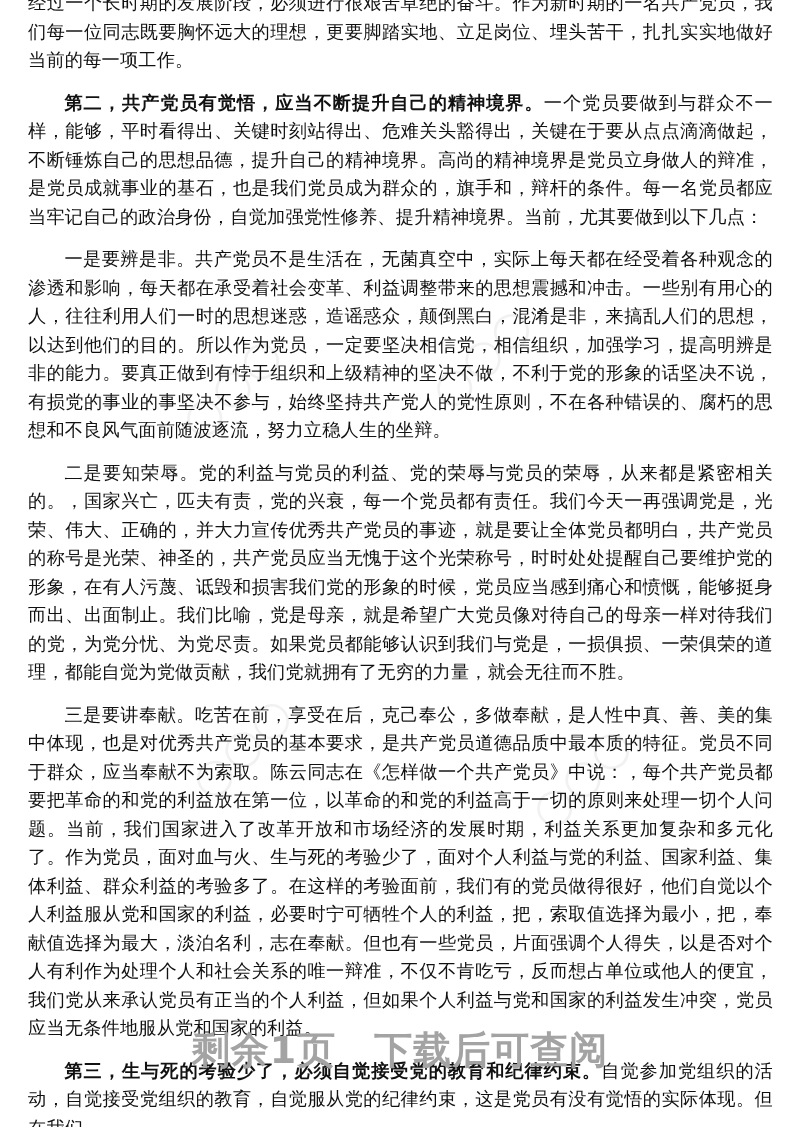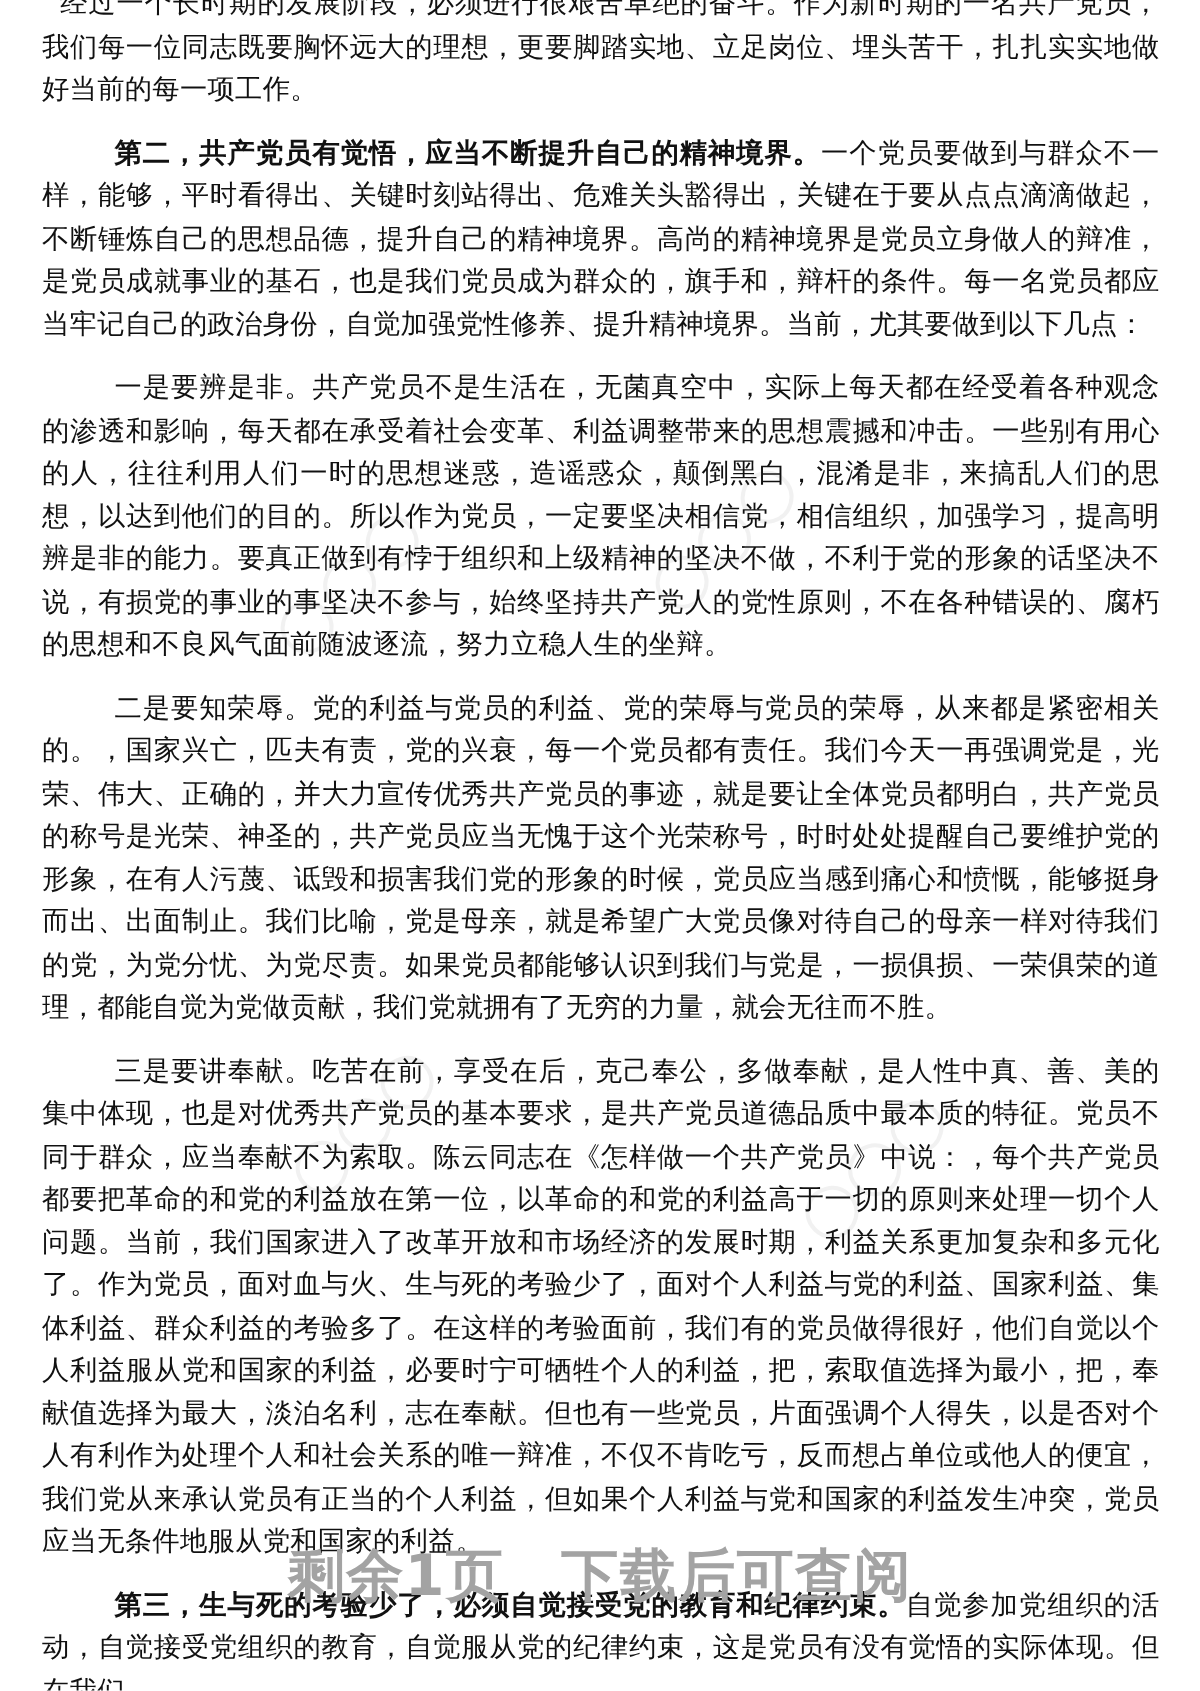--- a/index.html
+++ b/index.html
@@ -27,21 +27,20 @@
     line-height: 28.5px;
     text-align: justify;
     text-indent: 2em;
     letter-spacing: 0.2px;
   }
   .para.cont {
     text-indent: 0;
   }
   .para .lead {
     font-weight: bold;
-    margin-left: 12px;
   }
   .watermark {
     position: absolute;
     color: rgba(180,180,180,0.18);
     font-size: 46px;
     font-family: "DejaVu Sans", sans-serif;
     transform: rotate(-45deg);
     pointer-events: none;
     white-space: nowrap;
   }

